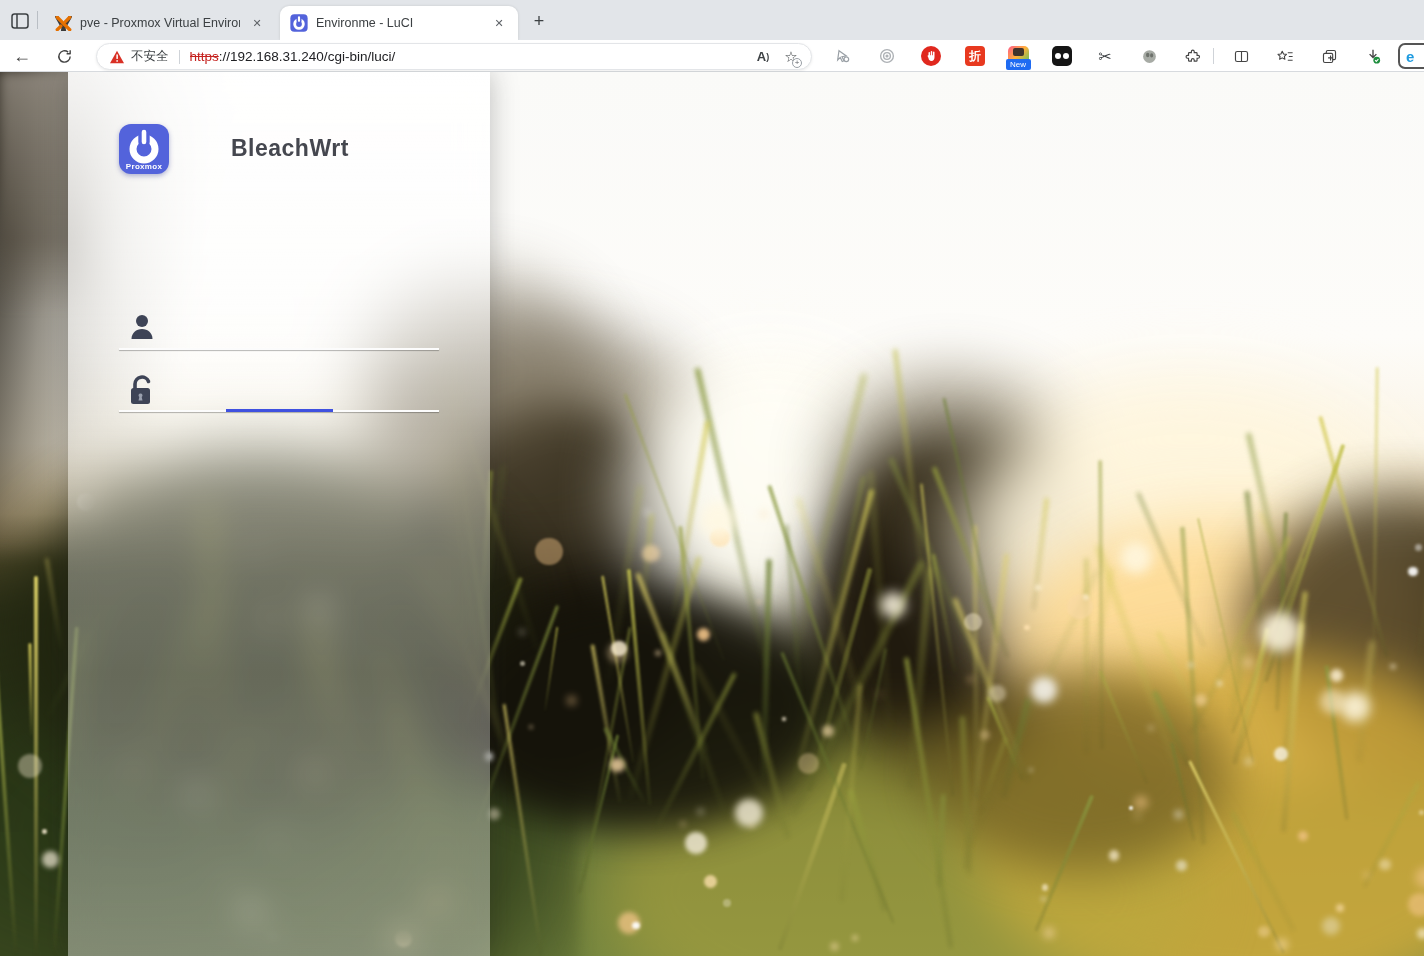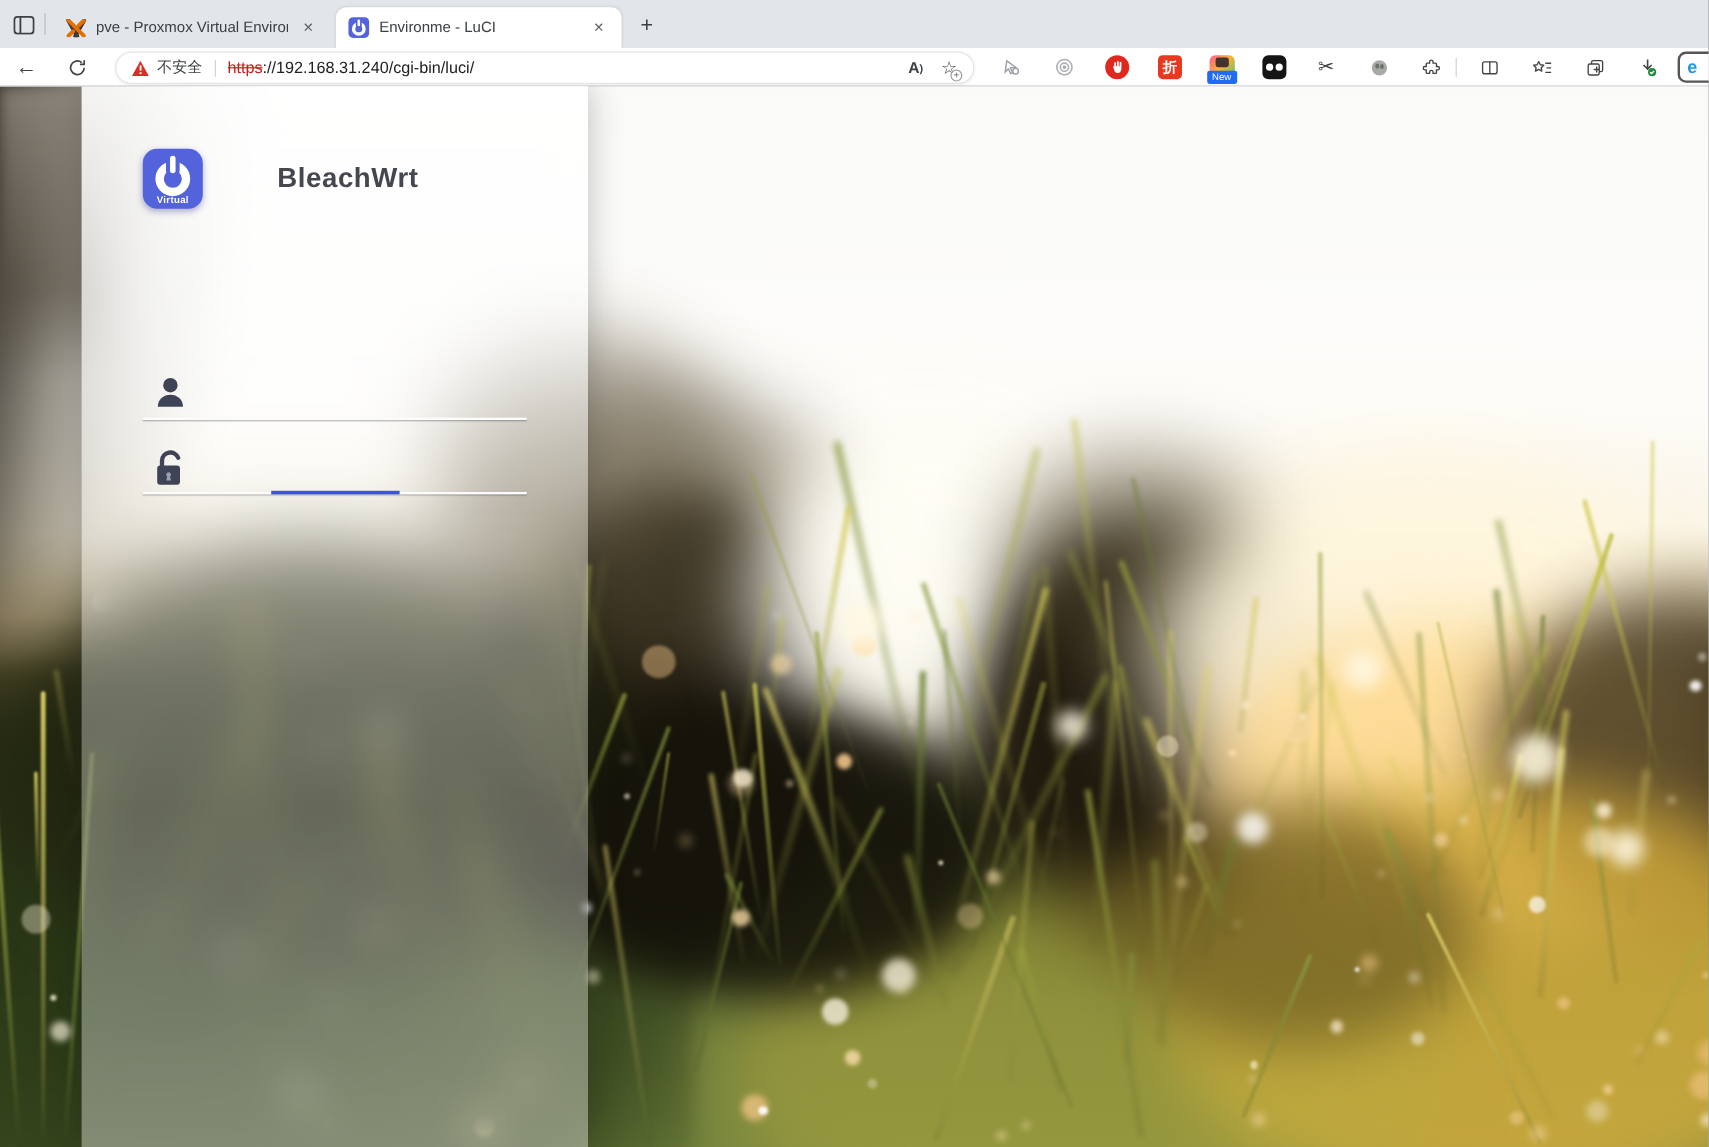--- a/index.html
+++ b/index.html
@@ -441,21 +441,21 @@
         <div class="deco" style="left: 1340px; top: 620px; width: 30px; height: 30px; background: rgb(255, 248, 226); border-radius: 50%; filter: blur(6px); opacity: 0.85;"></div>
       </div>
 
     <div id="login-panel">
       <div id="logo-box">
         <svg width="50" height="50" viewBox="0 0 50 50" style="position:absolute;left:0;top:0;">
           <circle cx="25" cy="25" r="11" fill="none" stroke="#fff" stroke-width="7"></circle>
           <rect x="21" y="4" width="8" height="18" rx="4" fill="#fff" stroke="#5363db" stroke-width="3.4"></rect>
           <text x="25" y="45" text-anchor="middle" font-size="8.2" font-weight="bold" fill="#fff" font-family="Liberation Sans, sans-serif"></text>
         </svg>
-        <div style="position:absolute;left:0;bottom:3px;width:50px;text-align:center;font-size:8px;font-weight:bold;color:#fff;letter-spacing:.3px;">Virtual</div>
+        <div style="position:absolute;left:0;bottom:3px;width:50px;text-align:center;font-size:8px;font-weight:bold;color:#fff;letter-spacing:.3px;">Proxmox</div>
       </div>
       <div id="brand-title">BleachWrt</div>
 
       <svg class="field-icon" style="left:62px;top:241px;" width="24" height="27" viewBox="0 0 24 27">
         <circle cx="12" cy="8" r="6" fill="#3e4456"></circle>
         <path d="M1.5 26c0-6 4.7-10 10.5-10s10.5 4 10.5 10z" fill="#3e4456"></path>
       </svg>
       <div class="underline" style="top:276px;"></div>
 
       <svg class="field-icon" style="left:59px;top:302px;" width="28" height="32" viewBox="0 0 28 32">

